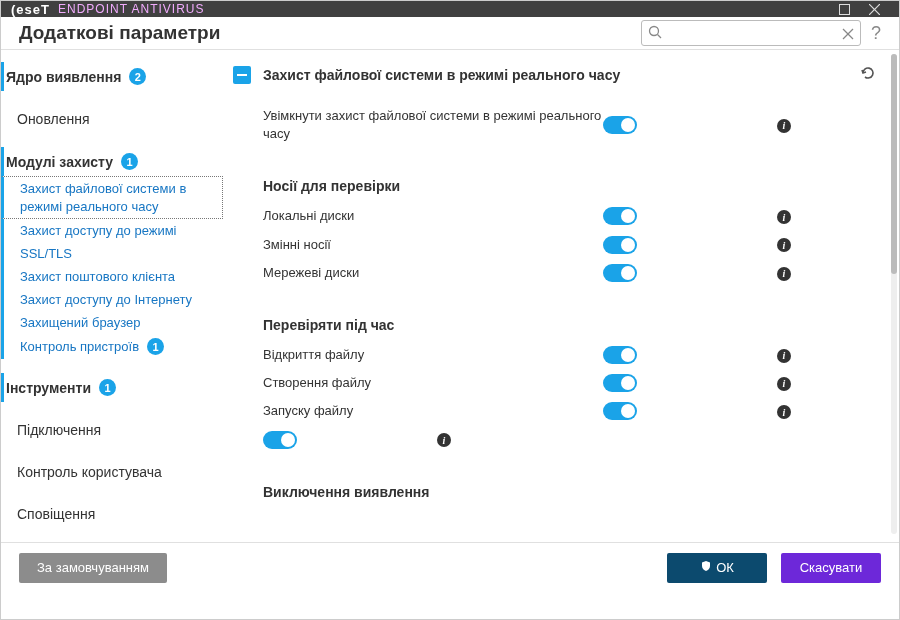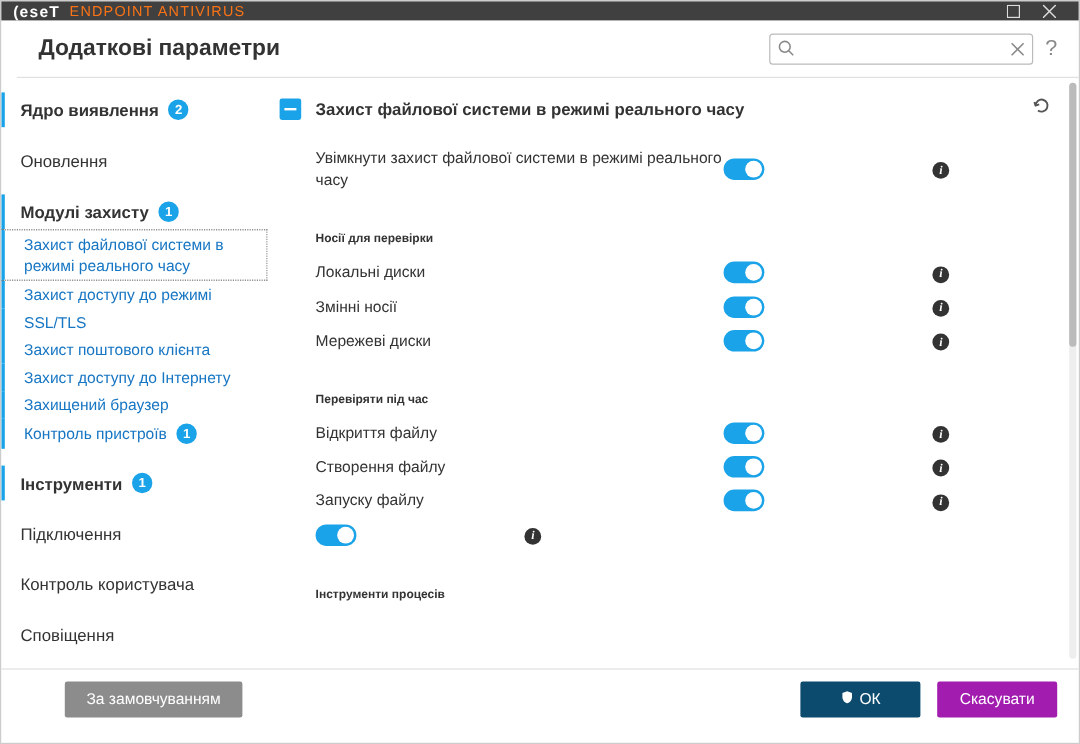--- a/index.html
+++ b/index.html
@@ -1,39 +1,39 @@
 <!DOCTYPE html>
 <html><head>
 <meta charset="utf-8">
 <style>
 * { box-sizing: border-box; margin: 0; padding: 0; font-family: "Segoe UI", Arial, sans-serif; }
 body { width: 900px; height: 620px; background: #fff; overflow: hidden; border: 1px solid #ccc; }
 
 .titlebar { height: 16px; background: #404040; display: flex; align-items: center; padding: 0 10px; color: #fff; }
 .brand-logo { font-weight: bold; font-size: 13px; letter-spacing: 1px; }
 .brand-logo .e { color: #fff; }
-.brand-text { font-size: 12px; font-weight: 300; margin-left: 8px; letter-spacing: 1px; color: #f97316; }
+.brand-text { font-size: 12px; font-weight: 300; margin-left: 8px; letter-spacing: 1px; color: #f0abfc; }
 .titlebar-spacer { flex: 1; }
 .win-btn { width: 30px; height: 30px; display: flex; align-items: center; justify-content: center; cursor: pointer; }
 .win-btn svg { stroke: #ddd; fill: none; }
 
-.header { height: 48px; display: flex; align-items: center; padding: 0 18px; border-bottom: 1px solid #e0e0e0; margin-left: 13px; }
+.header { height: 33px; display: flex; align-items: center; padding: 0 18px; border-bottom: 1px solid #e0e0e0; }
 .header-title { font-size: 19px; font-weight: 600; color: #333; }
 .header-spacer { flex: 1; }
 .search-box { position: relative; width: 220px; height: 26px; border: 1px solid #bbb; border-radius: 3px; display: flex; align-items: center; padding: 0 24px 0 26px; background: #fff; }
 .search-box .s-icon { position: absolute; left: 6px; top: 4px; }
 .search-box .x-icon { position: absolute; right: 6px; top: 5px; cursor: pointer; }
 .search-box input { border: none; outline: none; width: 100%; font-size: 12px; background: transparent; }
 .help-icon { margin-left: 10px; font-size: 18px; color: #888; cursor: pointer; }
 
 .content { display: flex; height: 492px; }
 
 .sidebar { width: 222px; padding: 12px 0 0 0; overflow-y: auto; }
 .side-item { padding: 6px 16px; font-size: 14px; color: #333; cursor: pointer; display: flex; align-items: center; }
-.side-item.active { font-weight: 600; border-left: 3px solid #1aa3e8; padding-left: 13px; }
+.side-item.active { font-weight: 600; border-left: 3px solid #1aa3e8; padding-left: 2px; }
 .side-sub { padding: 4px 16px 4px 16px; font-size: 13px; color: #1776c3; cursor: pointer; display: flex; align-items: center; border-left: 3px solid #1aa3e8; margin-left: 0; }
 .side-sub.selected { border: 1px dotted #777; border-left: 3px solid #1aa3e8; font-weight: 400; line-height: 1.35; padding-top: 3px; padding-bottom: 3px; }
 .badge { display: inline-flex; min-width: 17px; height: 17px; border-radius: 9px; background: #1aa3e8; color: #fff; font-size: 11px; align-items: center; justify-content: center; margin-left: 8px; font-weight: 600; }
 .side-gap { height: 14px; }
 
 .main { flex: 1; position: relative; overflow-y: auto; padding: 14px 22px 10px 10px; }
 .scrollbar { position: absolute; right: 2px; top: 4px; width: 6px; height: 480px; background: #eee; border-radius: 3px; }
 .scrollbar-thumb { width: 6px; height: 220px; background: #bbb; border-radius: 3px; }
 
 .section-head { display: flex; align-items: center; margin-bottom: 16px; }
@@ -43,29 +43,29 @@
 .undo-icon { cursor: pointer; color: #555; }
 
 .row { display: flex; align-items: center; padding: 5px 0 5px 30px; font-size: 13px; color: #333; }
 .row-label { flex: 1; max-width: 340px; line-height: 1.4; }
 .row-toggle { margin-right: 140px; }
 .row-info { cursor: pointer; }
 
 .toggle { width: 34px; height: 18px; background: #1aa3e8; border-radius: 10px; position: relative; cursor: pointer; }
 .toggle .knob { position: absolute; right: 2px; top: 2px; width: 14px; height: 14px; background: #fff; border-radius: 50%; }
 
-.subhead { font-size: 10px; font-weight: 600; color: #333; padding: 8px 0 8px 30px; margin-top: 22px; }
+.subhead { font-size: 14px; font-weight: 600; color: #333; padding: 8px 0 8px 30px; margin-top: 22px; }
 
 .info-icon { width: 14px; height: 14px; border-radius: 50%; background: #333; color: #fff; display: inline-flex; align-items: center; justify-content: center; font-size: 10px; font-weight: bold; font-style: italic; font-family: Georgia, serif; }
 
 .footer { height: 50px; border-top: 1px solid #e0e0e0; display: flex; align-items: center; padding: 0 18px; }
 .btn { height: 30px; padding: 0 18px; font-size: 13px; border: none; border-radius: 2px; cursor: pointer; display: inline-flex; align-items: center; justify-content: center; }
-.btn-default { background: #8c8c8c; color: #fff; margin-left: 35px; }
+.btn-default { background: #8c8c8c; color: #fff; }
 .btn-primary { background: #0c4a6e; color: #fff; min-width: 100px; }
-.btn-secondary { background: #a21caf; color: #fff; min-width: 100px; }
+.btn-secondary { background: #6d28d9; color: #fff; min-width: 100px; }
 .footer-spacer { flex: 1; }
 .footer-gap { width: 14px; }
 .shield { margin-right: 4px; }
 </style>
 </head>
 <body>
 
 <div class="titlebar">
   <span class="brand-logo">
     <span class="e">(</span><span>es</span><span class="e">e</span><span>T</span>
@@ -246,21 +246,21 @@
     </div>
     <div class="row">
       <div class="row-toggle">
           <div class="toggle">
             <div class="knob"></div>
           </div>
         </div>
       <div class="row-info"><span class="info-icon">i</span></div>
     </div>
 
-    <div class="subhead">Інструменти процесів</div>
+    <div class="subhead">Виключення виявлення</div>
 
     <div class="scrollbar">
         <div class="scrollbar-thumb"></div>
       </div>
   </div>
 </div>
 
 <div class="footer">
   <button class="btn btn-default">За замовчуванням</button>
   <div class="footer-spacer"></div>

